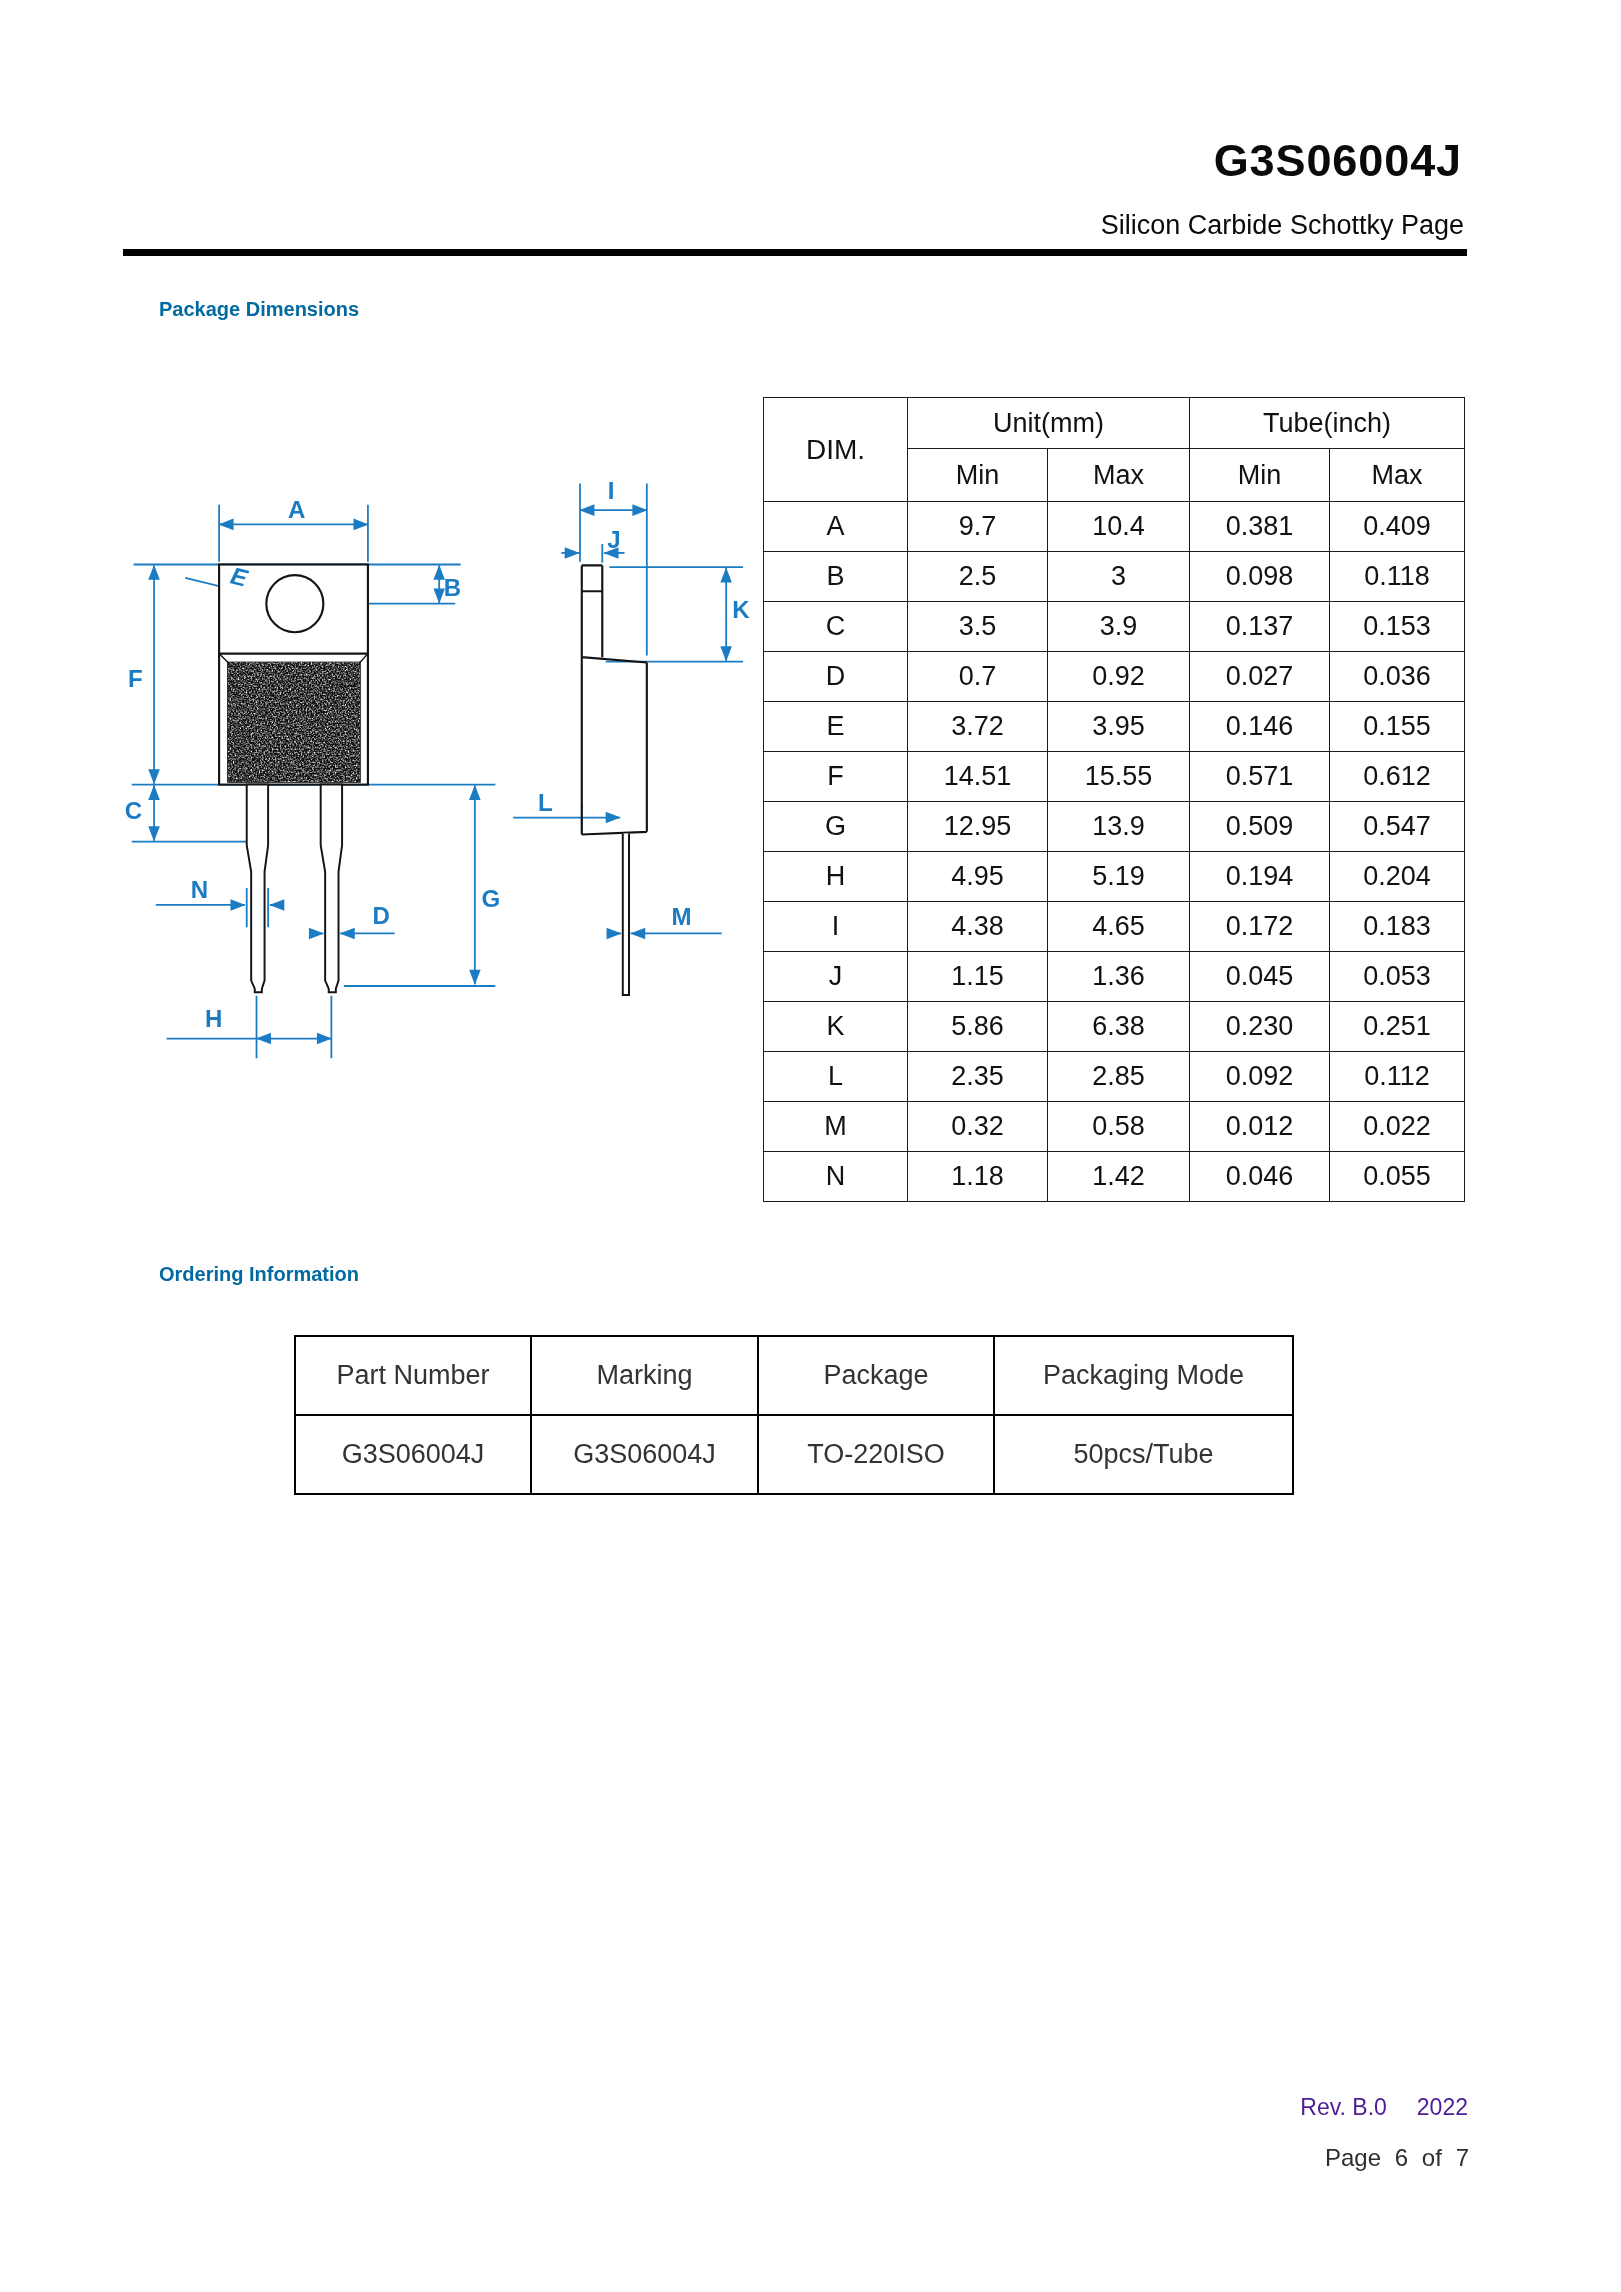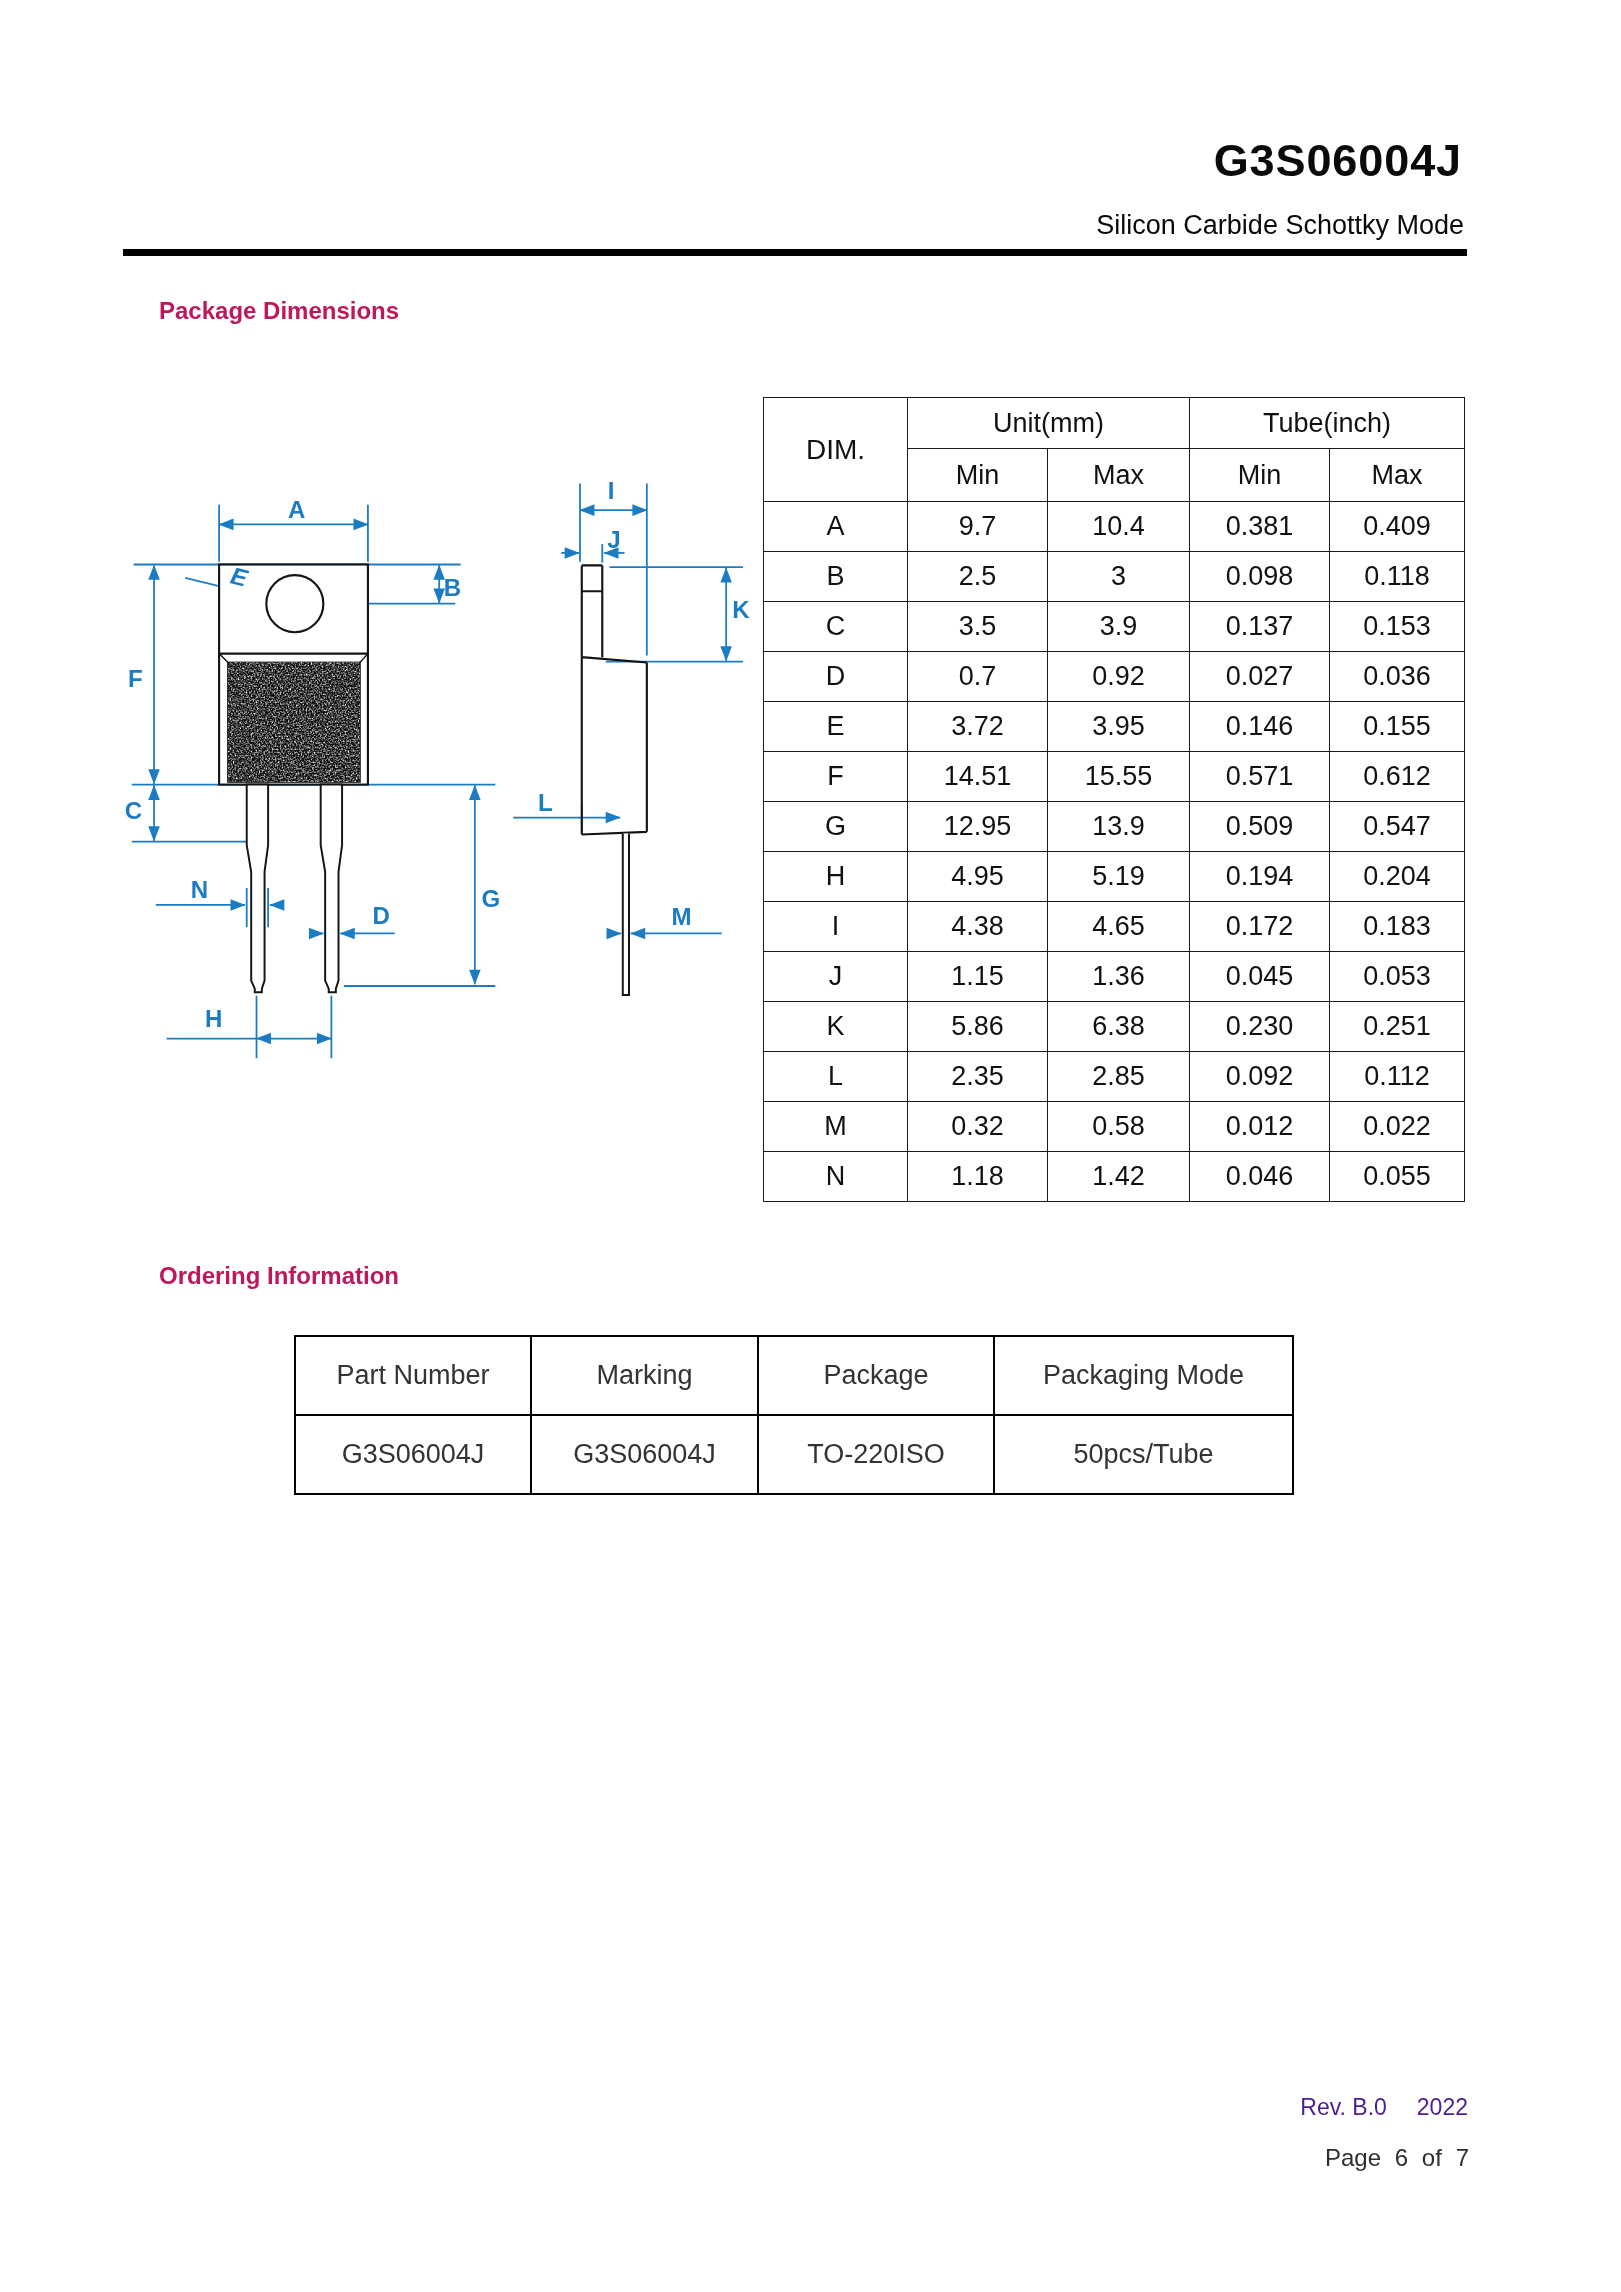--- a/index.html
+++ b/index.html
@@ -3,21 +3,21 @@
 <meta charset="utf-8">
 <style>
   html,body{margin:0;padding:0;background:#ffffff;}
   body{font-family:"Liberation Sans",sans-serif;color:#111;}
   .page{position:relative;width:1622px;height:2293px;background:#fff;overflow:hidden;text-decoration:underline;}
 
   .doc-title{position:absolute;top:138px;right:160px;font-size:45px;font-weight:bold;color:#0a0a0a;line-height:1;letter-spacing:0.9px;}
   .doc-subtitle{position:absolute;top:212px;right:158px;font-size:27px;color:#0a0a0a;line-height:1;}
   .head-rule{position:absolute;top:249px;left:123px;width:1344px;height:7.1px;background:#000;}
 
-  .section-heading{position:absolute;font-size:24px;font-weight:bold;color:#be185d;line-height:1;text-align:center;}
+  .section-heading{position:absolute;font-size:20px;font-weight:bold;color:#0369a1;line-height:1;text-align:center;}
   .h-pkg{top:299px;left:159px;}
   .h-ord{top:1264px;left:159px;}
 
   
   .dim-table{position:absolute;left:763px;top:378px;width:700px;border-collapse:collapse;table-layout:fixed;margin-top:19px;}
   .dim-table th,.dim-table td{border:1.8px solid #1c1c1c;text-align:center;vertical-align:middle;font-weight:normal;font-size:27px;color:#111;padding:0;}
   .dim-table thead tr:first-child th{height:50px;}
   .dim-table thead tr:last-child th{height:52px;}
   .dim-table tbody td{height:49px;}
   .dim-table .c-dim{font-size:28px;}
@@ -38,21 +38,21 @@
   .d2{marker-start:url(#ar);marker-end:url(#ar);}
   .d1{marker-end:url(#ar);}
   text.dl{fill:#1b7cc4;stroke:none;font-family:"Liberation Sans",sans-serif;font-weight:bold;font-size:27px;text-anchor:middle;}
 </style>
 </head>
 <body>
 
 <div class="page">
 
   <div class="doc-title">G3S06004J</div>
-  <div class="doc-subtitle">Silicon Carbide Schottky Mode</div>
+  <div class="doc-subtitle">Silicon Carbide Schottky Page</div>
   <div class="head-rule"></div>
 
   <div class="section-heading h-pkg">Package Dimensions</div>
 
   <svg class="drawing" width="802" height="811" viewBox="100 380 900 910" xmlns="http://www.w3.org/2000/svg">
     <defs>
       <marker id="ar" viewBox="0 0 10 8" refX="9.3" refY="4" markerWidth="9" markerHeight="7.2" orient="auto-start-reverse">
         <path d="M0.3,0.4 L9.7,4 L0.3,7.6 Z" fill="#1b7cc4" stroke="none"></path>
       </marker>
       <filter id="speck" x="0" y="0" width="1" height="1">

